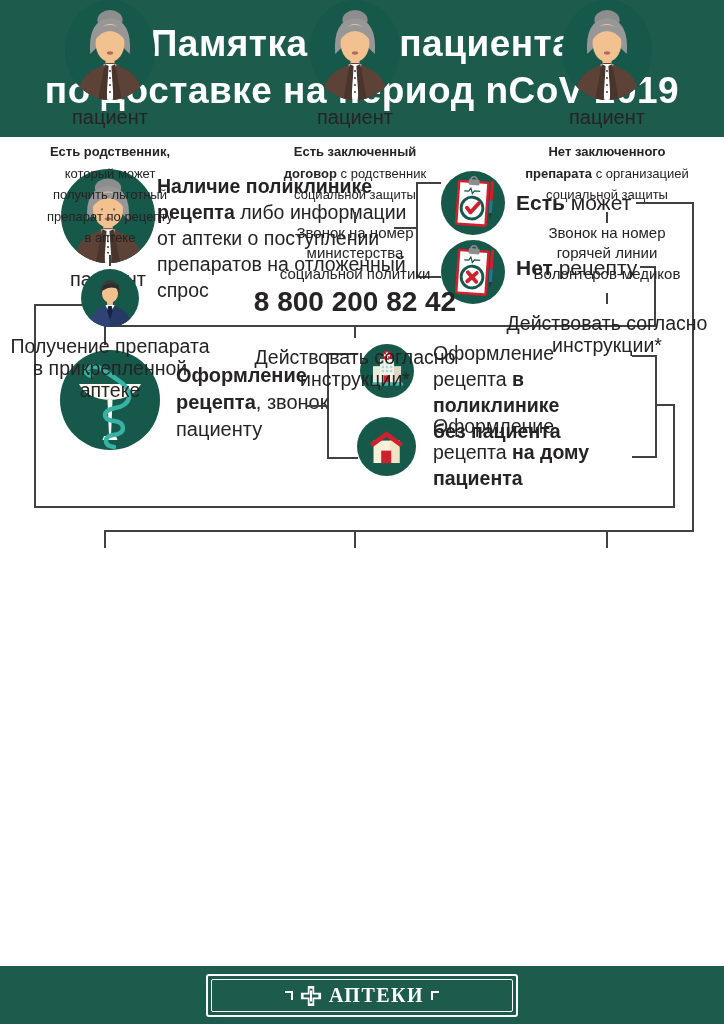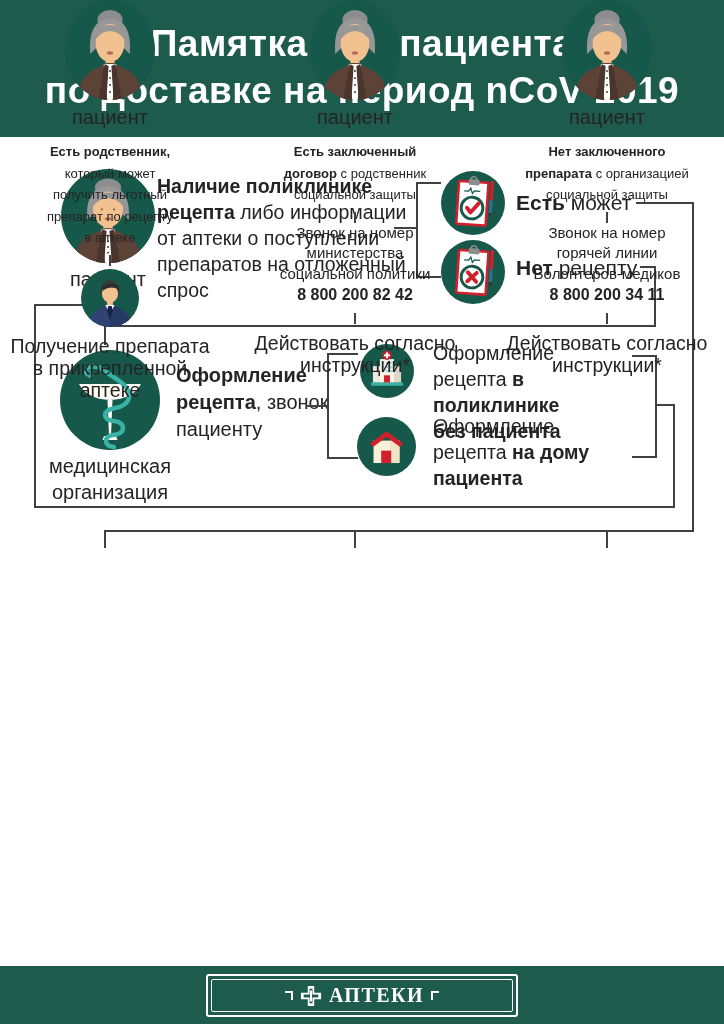--- a/index.html
+++ b/index.html
@@ -19,21 +19,21 @@
   .lbl{font-size:20px}
   .optlbl{font-size:21px}
   b{font-weight:bold}
   
   .col{position:absolute;top:548;text-align:center}
   .av-sm{margin:0 auto;width:90px;height:100px}
   .col-label{margin-top:6px;font-size:20px}
   .step1{margin-top:12px;font-size:13px;line-height:21.5px}
   .dash{width:2px;height:11px;background:#414042;margin:6px auto 0}
   .step2{font-size:15px;line-height:20.5px}
-  .phone{margin-top:2px;font-size:16px;font-weight:bold}
+  .phone{margin-top:2px;font-size:28px;font-weight:bold}
   .step3{margin-top:8px;font-size:19.5px;line-height:22px}
   .rel-av{width:58px;height:58px;margin:3px auto 0}
   .rel-label{margin-top:2px;font-size:19px}
   .col1-step2{margin-top:8px;font-size:19.5px;line-height:22px}
   
   .plaque{margin:8px auto 0;width:312px;border:2px solid #fff;padding:3px;border-radius:3px}
   .plaque-in{border:1.5px solid #fff;border-radius:2px;padding:4px 10px;display:flex;align-items:center;justify-content:center;gap:7px}
   .brand{font-family:"Liberation Serif",serif;font-weight:bold;font-size:20px;letter-spacing:1.5px;color:#fff;white-space:nowrap}
   .orn-l{width:8px;height:9px;border-top:2.5px solid #fff;border-right:2.5px solid #fff}
   .orn-r{width:8px;height:9px;border-top:2.5px solid #fff;border-left:2.5px solid #fff}
@@ -129,22 +129,20 @@
     <svg viewBox="0 0 100 100" width="100" height="100">
       <circle cx="50" cy="50" r="50" fill="#16584a"></circle>
       <path d="M19,34 H81 Q73,49 50,50 Q27,49 19,34 Z" fill="#fcfcf4"></path>
       <polygon points="47.5,50 52.5,50 51,86 49,86" fill="#fcfcf4"></polygon>
       <path d="M44,86 h12 l1.5,4 h-15 Z" fill="#fcfcf4"></path>
       <path d="M31,26 q-9,-4 -3,-8 q7,-4 15,2 q11,7 19,13 q9,8 7,15 q-2,8 -14,10 q-10,2 -10,7 q0,5 9,6 q9,1 9,7 q0,6 -10,7 q-7,1 -7,6 q0,5 8,6" stroke="#38b2a5" stroke-width="4.5" fill="none" stroke-linecap="round"></path>
       <circle cx="30" cy="24" r="3.4" fill="#38b2a5"></circle>
       <circle cx="29" cy="23" r="0.9" fill="#0e3d33"></circle>
     </svg>
   </div>
-  <div class="abs ctr pre lbl" style="left:15px;top:453px;width:190px;line-height:26px">медицинская
-организация</div>
 
   <div class="abs pre t2" style="left:176px;top:362px;width:170px"><b>Оформление
 рецепта</b><span>, звонок
 пациенту</span></div>
 
   <div class="abs" style="left:360px;top:344px;width:54px;height:54px">
     <svg viewBox="0 0 100 100" width="54" height="54">
       <circle cx="50" cy="50" r="50" fill="#16584a"></circle>
       <rect x="20" y="71" width="60" height="6.5" rx="3" fill="#38b2a5"></rect>
       <rect x="24" y="41" width="16" height="30" fill="#eceadf"></rect>
@@ -340,21 +338,20 @@
       </svg>
     </div>
     <div class="col-label">пациент</div>
     <div class="step1 pre"><b>Нет заключенного
 препарата</b><span> с организацией
 социальной защиты</span></div>
     <div class="dash"></div>
     <div class="step2 pre">Звонок на номер
 горячей линии
 Волонтеров-медиков</div>
-    <div class="phone">8 800 200 34 11</div>
     <div class="dash" style="margin-top:9px"></div>
     <div class="step3 pre">Действовать согласно
 инструкции*</div>
   </div>
 
   <div class="band" style="top:966px;height:58px">
     <div class="plaque">
       <div class="plaque-in">
         <span class="orn-l"></span>
         <span>

